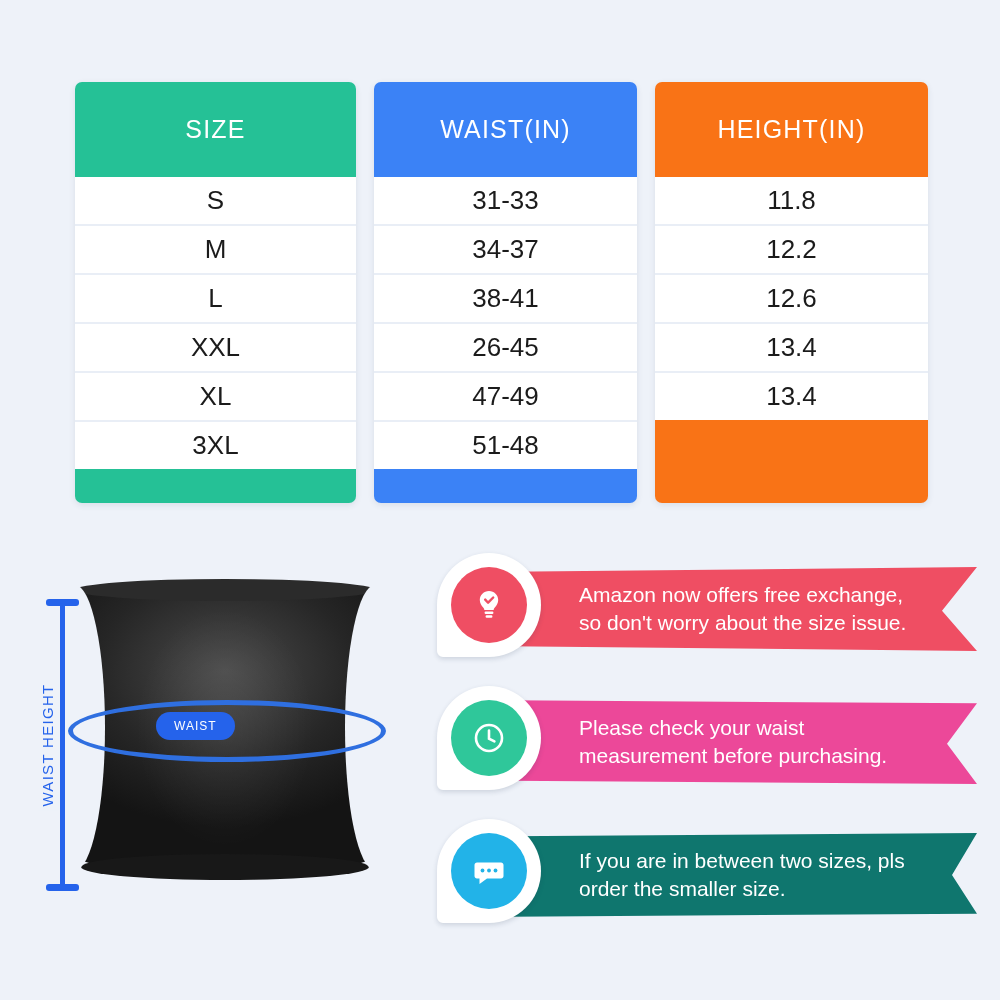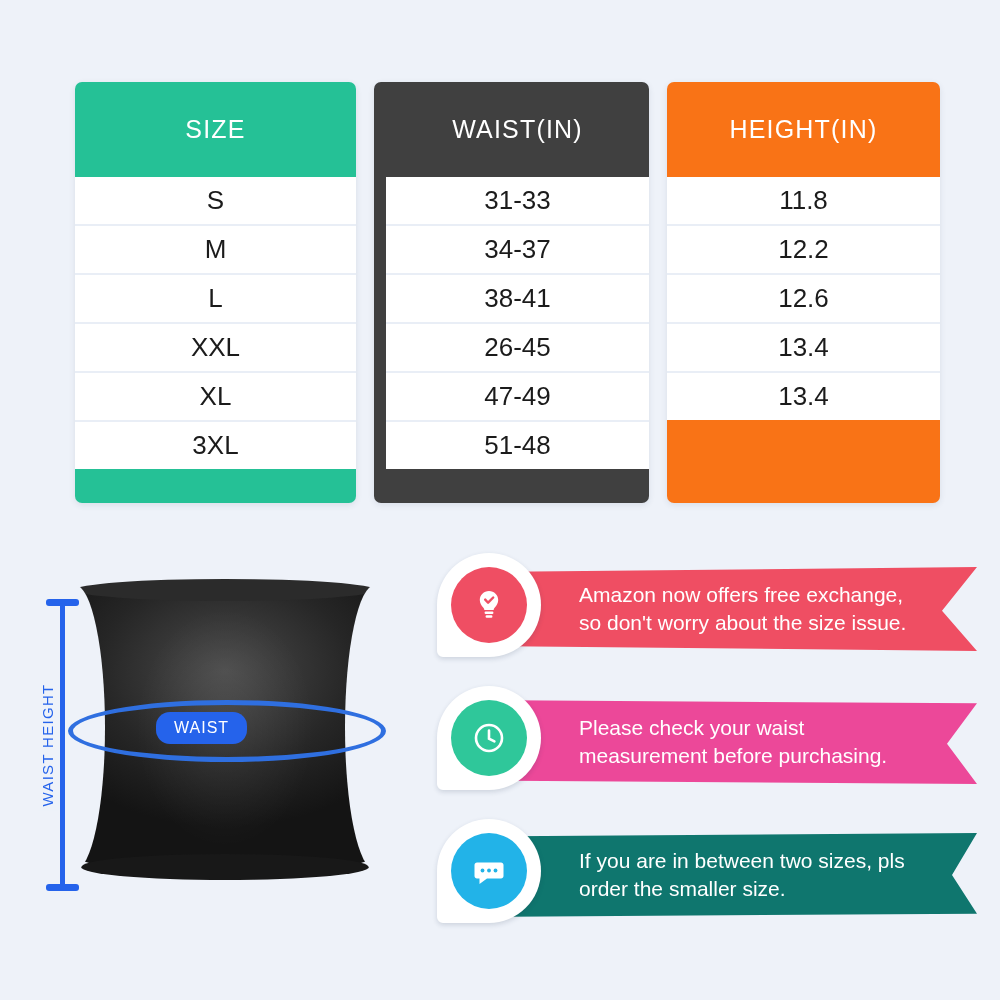--- a/index.html
+++ b/index.html
@@ -26,21 +26,21 @@
   }
   .col {
     flex: 0 0 auto;
     border-radius: 7px;
     overflow: hidden;
     box-shadow: 0 2px 6px rgba(40,60,90,0.10);
     display: flex;
     flex-direction: column;
   }
   .col.size-col   { width: 281px; background: #25c196; }
-  .col.waist-col  { width: 263px; background: #404040; padding-left: 12px; }
+  .col.waist-col  { width: 263px; background: #3b82f6; }
   .col.height-col { width: 273px; background: #f97316; }
 
   .col-head {
     height: 95px;
     display: flex;
     align-items: center;
     justify-content: center;
     color: #ffffff;
     font-size: 25px;
     letter-spacing: 1.2px;
@@ -126,21 +126,21 @@
     border: 5px solid #2f6fe0;
     border-radius: 50%;
     box-sizing: border-box;
   }
   .waist-tag {
     position: absolute;
     left: 136px;
     top: 157px;
     background: #2563eb;
     color: #fff;
-    font-size: 16px;
+    font-size: 12px;
     letter-spacing: 1px;
     padding: 7px 18px;
     border-radius: 14px;
   }
   .height-bracket {
     position: absolute;
     left: 18px;
     top: 40px;
     width: 46px;
     height: 300px;

